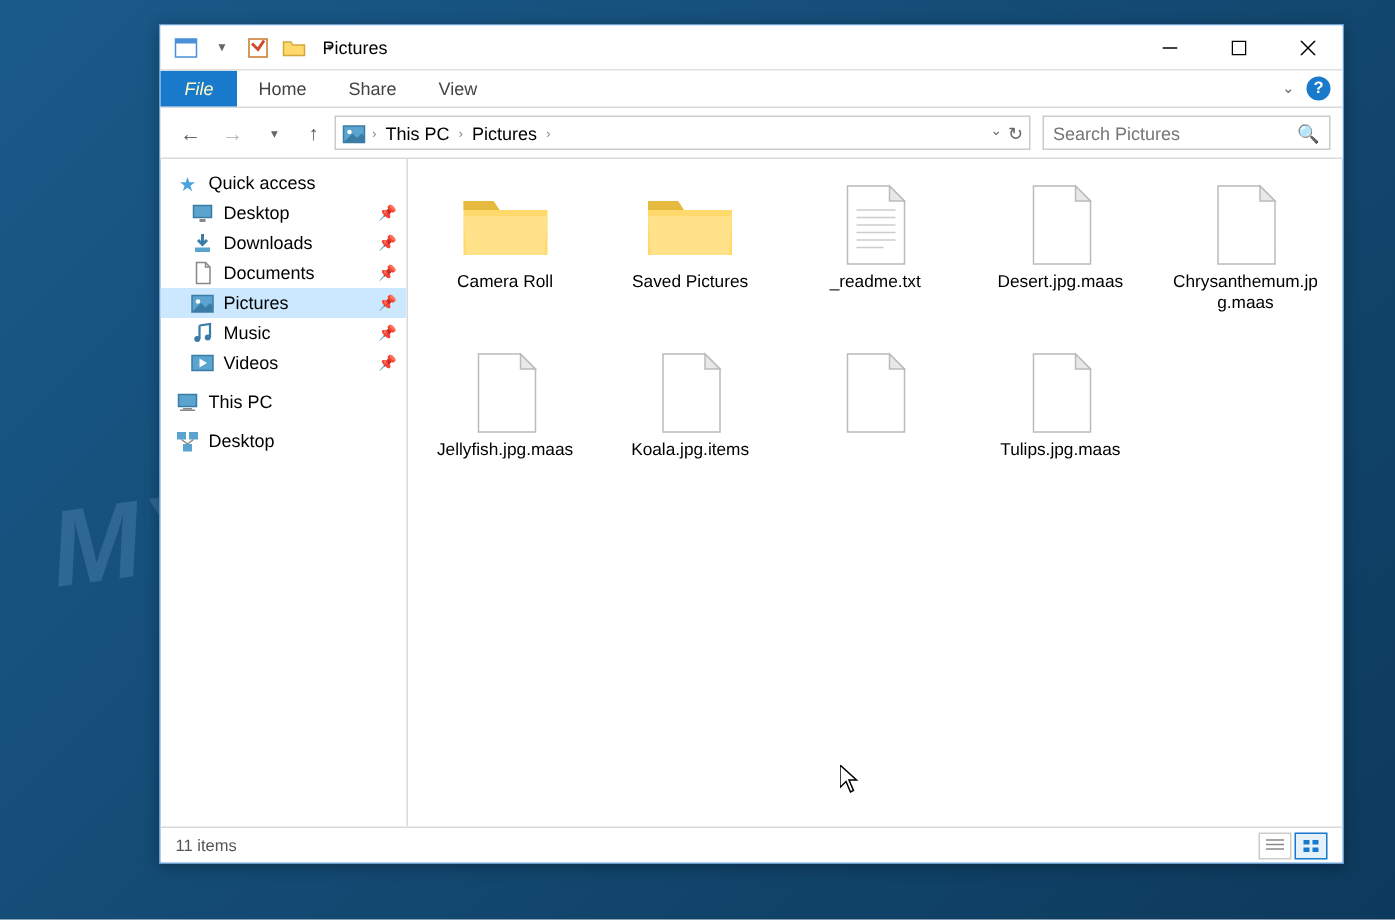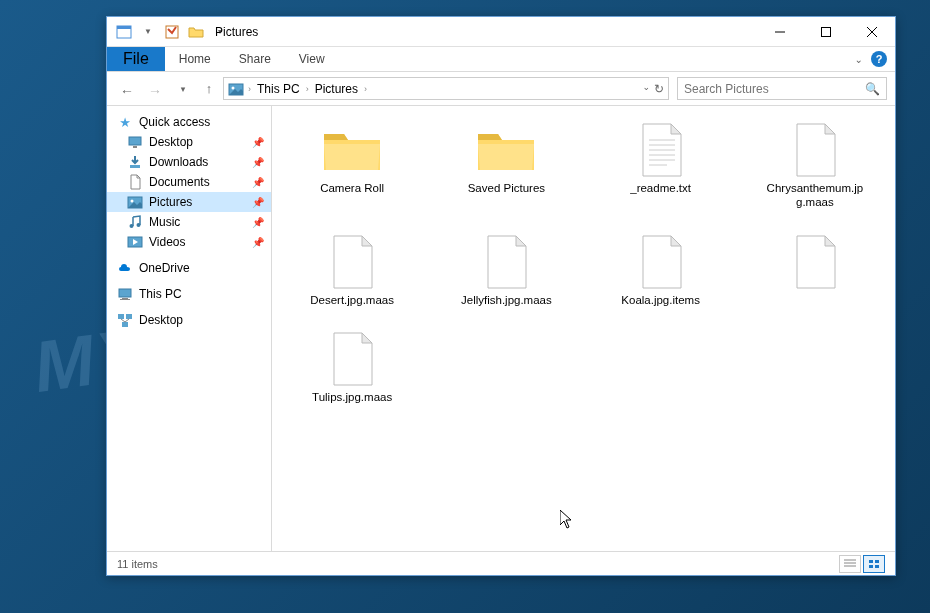--- a/index.html
+++ b/index.html
@@ -6,45 +6,45 @@
 body { background: linear-gradient(135deg, #1a5a8a 0%, #0d3a5c 100%); width: 930px; height: 613px; overflow: hidden; position: relative; }
 .watermark { position: absolute; top: 50%; left: 50%; transform: translate(-50%, -50%) rotate(-8deg); font-size: 72px; font-weight: bold; color: rgba(120, 170, 210, 0.25); letter-spacing: 3px; pointer-events: none; z-index: 0; white-space: nowrap; font-style: italic; }
 .window { position: absolute; top: 16px; left: 106px; width: 790px; height: 560px; background: #fff; border: 1px solid #6a9fd4; box-shadow: 0 2px 10px rgba(0,0,0,0.3); z-index: 1; display: flex; flex-direction: column; }
 .titlebar { height: 30px; display: flex; align-items: center; background: #fff; border-bottom: 1px solid #e0e0e0; position: relative; }
 .qat { display: flex; align-items: center; padding-left: 6px; gap: 2px; }
 .qat-icon { width: 22px; height: 22px; display: flex; align-items: center; justify-content: center; }
 .titlebar-title { position: absolute; left: 108px; font-size: 12px; color: #000; }
 .win-controls { margin-left: auto; display: flex; }
 .win-btn { width: 46px; height: 30px; display: flex; align-items: center; justify-content: center; font-size: 11px; }
 .ribbon-tabs { height: 25px; display: flex; align-items: center; background: #fff; border-bottom: 1px solid #dadada; }
-.ribbon-file { background: #1979ca; color: #000000; padding: 4px 16px; font-size: 16px; height: 100%; display: flex; align-items: center; }
+.ribbon-file { background: #1979ca; color: #fef9c3; padding: 4px 16px; font-size: 12px; height: 100%; display: flex; align-items: center; font-style: italic; }
 .ribbon-tab { padding: 4px 14px; font-size: 12px; color: #444; height: 100%; display: flex; align-items: center; }
 .ribbon-expand { margin-left: auto; display: flex; align-items: center; padding-right: 8px; gap: 8px; }
 .help-icon { width: 16px; height: 16px; background: #1979ca; border-radius: 50%; color: #fff; display: flex; align-items: center; justify-content: center; font-size: 11px; font-weight: bold; }
 .nav-bar { height: 34px; display: flex; align-items: center; padding: 0 8px; gap: 4px; background: #fff; border-bottom: 1px solid #dadada; }
 .nav-arrow { width: 24px; height: 24px; display: flex; align-items: center; justify-content: center; color: #666; font-size: 14px; }
 .nav-arrow.disabled { color: #bbb; }
 .nav-up { width: 20px; height: 20px; display: flex; align-items: center; justify-content: center; color: #555; font-size: 13px; }
 .address-bar { flex: 1; display: flex; align-items: center; border: 1px solid #ccc; height: 23px; padding: 0 4px; }
 .breadcrumb { display: flex; align-items: center; gap: 2px; font-size: 12px; flex: 1; }
 .breadcrumb-item { padding: 0 2px; }
 .breadcrumb-sep { color: #888; font-size: 9px; padding: 0 2px; }
 .address-icons { display: flex; gap: 4px; color: #666; }
-.search-box { width: 210px; border: 1px solid #ccc; height: 23px; display: flex; align-items: center; padding: 0 6px; margin-left: 4px; }
+.search-box { width: 192px; border: 1px solid #ccc; height: 23px; display: flex; align-items: center; padding: 0 6px; margin-left: 4px; }
 .search-input { border: none; outline: none; font-size: 12px; flex: 1; color: #888; }
 .body-area { flex: 1; display: flex; overflow: hidden; }
 .sidebar { width: 165px; border-right: 1px solid #dadada; padding: 6px 0; overflow-y: auto; }
 .tree-item { display: flex; align-items: center; padding: 2px 6px 2px 20px; font-size: 12px; color: #000; gap: 6px; position: relative; }
 .tree-item.active { background: #cce8ff; }
 .tree-item .pin { margin-left: auto; color: #888; font-size: 10px; }
 .tree-item.top { padding-left: 10px; margin-top: 6px; }
 .tree-item.top:first-child { margin-top: 0; }
 .tree-icon { width: 16px; height: 16px; display: flex; align-items: center; justify-content: center; }
 .content { flex: 1; overflow: auto; padding: 12px 6px; }
-.items-grid { display: grid; grid-template-columns: repeat(4, 1fr); gap: 16px 6px; }
+.items-grid { display: grid; grid-template-columns: repeat(5, 1fr); gap: 16px 6px; }
 .file-item { display: flex; flex-direction: column; align-items: center; text-align: center; padding: 4px; }
 .file-thumb { width: 72px; height: 56px; display: flex; align-items: center; justify-content: center; margin-bottom: 4px; }
 .file-label { font-size: 11.5px; color: #000; max-width: 100px; word-wrap: break-word; line-height: 1.2; }
 .statusbar { height: 24px; border-top: 1px solid #dadada; display: flex; align-items: center; padding: 0 10px; font-size: 11px; color: #555; }
 .status-views { margin-left: auto; display: flex; gap: 2px; }
 .view-btn { width: 22px; height: 18px; border: 1px solid #ccc; display: flex; align-items: center; justify-content: center; }
 .view-btn.active { border-color: #1979ca; background: #e5f1fb; }
 
 .folder-svg { width: 64px; height: 48px; }
 .doc-svg { width: 48px; height: 56px; }
@@ -205,28 +205,20 @@
               <svg width="16" height="16" viewBox="0 0 16 16">
                 <rect x="1" y="3" width="14" height="10" fill="#5ba4cf" stroke="#3a7ca5"></rect>
                 <path d="M6 5 L11 8 L6 11 Z" fill="#fff"></path>
               </svg>
             </span>
             <span>Videos</span>
             <span class="pin">📌</span>
           </div>
         </div>
 
-      <div class="tree-item top">
-        <span class="tree-icon">
-          <svg width="16" height="16" viewBox="0 0 16 16">
-              <path d="M4 11 Q2 11 2 9 Q2 7 4 7 Q4 4 7 4 Q10 4 10 7 Q13 7 13 9 Q13 11 11 11 Z" fill="#0078d4"></path>
-            </svg>
-        </span>
-        <span>OneDrive</span>
-      </div>
 
       <div class="tree-item top">
         <span class="tree-icon">
           <svg width="16" height="16" viewBox="0 0 16 16">
               <rect x="2" y="3" width="12" height="8" fill="#5ba4cf" stroke="#3a7ca5"></rect>
               <rect x="5" y="12" width="6" height="1" fill="#888"></rect>
               <rect x="3" y="13" width="10" height="1" fill="#888"></rect>
             </svg>
         </span>
         <span>This PC</span>
@@ -283,30 +275,30 @@
             </div>
             <div class="file-label">_readme.txt</div>
           </div>
           <div class="file-item">
             <div class="file-thumb">
               <svg class="doc-svg" viewBox="0 0 48 56">
                 <path d="M6 2 L34 2 L44 12 L44 54 L6 54 Z" fill="#fff" stroke="#bbb"></path>
                 <path d="M34 2 L34 12 L44 12 Z" fill="#e8e8e8" stroke="#bbb"></path>
               </svg>
             </div>
+            <div class="file-label">Desert.jpg.maas</div>
+          </div>
+          <div class="file-item">
+            <div class="file-thumb">
+              <svg class="doc-svg" viewBox="0 0 48 56">
+                <path d="M6 2 L34 2 L44 12 L44 54 L6 54 Z" fill="#fff" stroke="#bbb"></path>
+                <path d="M34 2 L34 12 L44 12 Z" fill="#e8e8e8" stroke="#bbb"></path>
+              </svg>
+            </div>
             <div class="file-label">Chrysanthemum.jpg.maas</div>
-          </div>
-          <div class="file-item">
-            <div class="file-thumb">
-              <svg class="doc-svg" viewBox="0 0 48 56">
-                <path d="M6 2 L34 2 L44 12 L44 54 L6 54 Z" fill="#fff" stroke="#bbb"></path>
-                <path d="M34 2 L34 12 L44 12 Z" fill="#e8e8e8" stroke="#bbb"></path>
-              </svg>
-            </div>
-            <div class="file-label">Desert.jpg.maas</div>
           </div>
           <div class="file-item">
             <div class="file-thumb">
               <svg class="doc-svg" viewBox="0 0 48 56">
                 <path d="M6 2 L34 2 L44 12 L44 54 L6 54 Z" fill="#fff" stroke="#bbb"></path>
                 <path d="M34 2 L34 12 L44 12 Z" fill="#e8e8e8" stroke="#bbb"></path>
               </svg>
             </div>
             <div class="file-label">Jellyfish.jpg.maas</div>
           </div>

